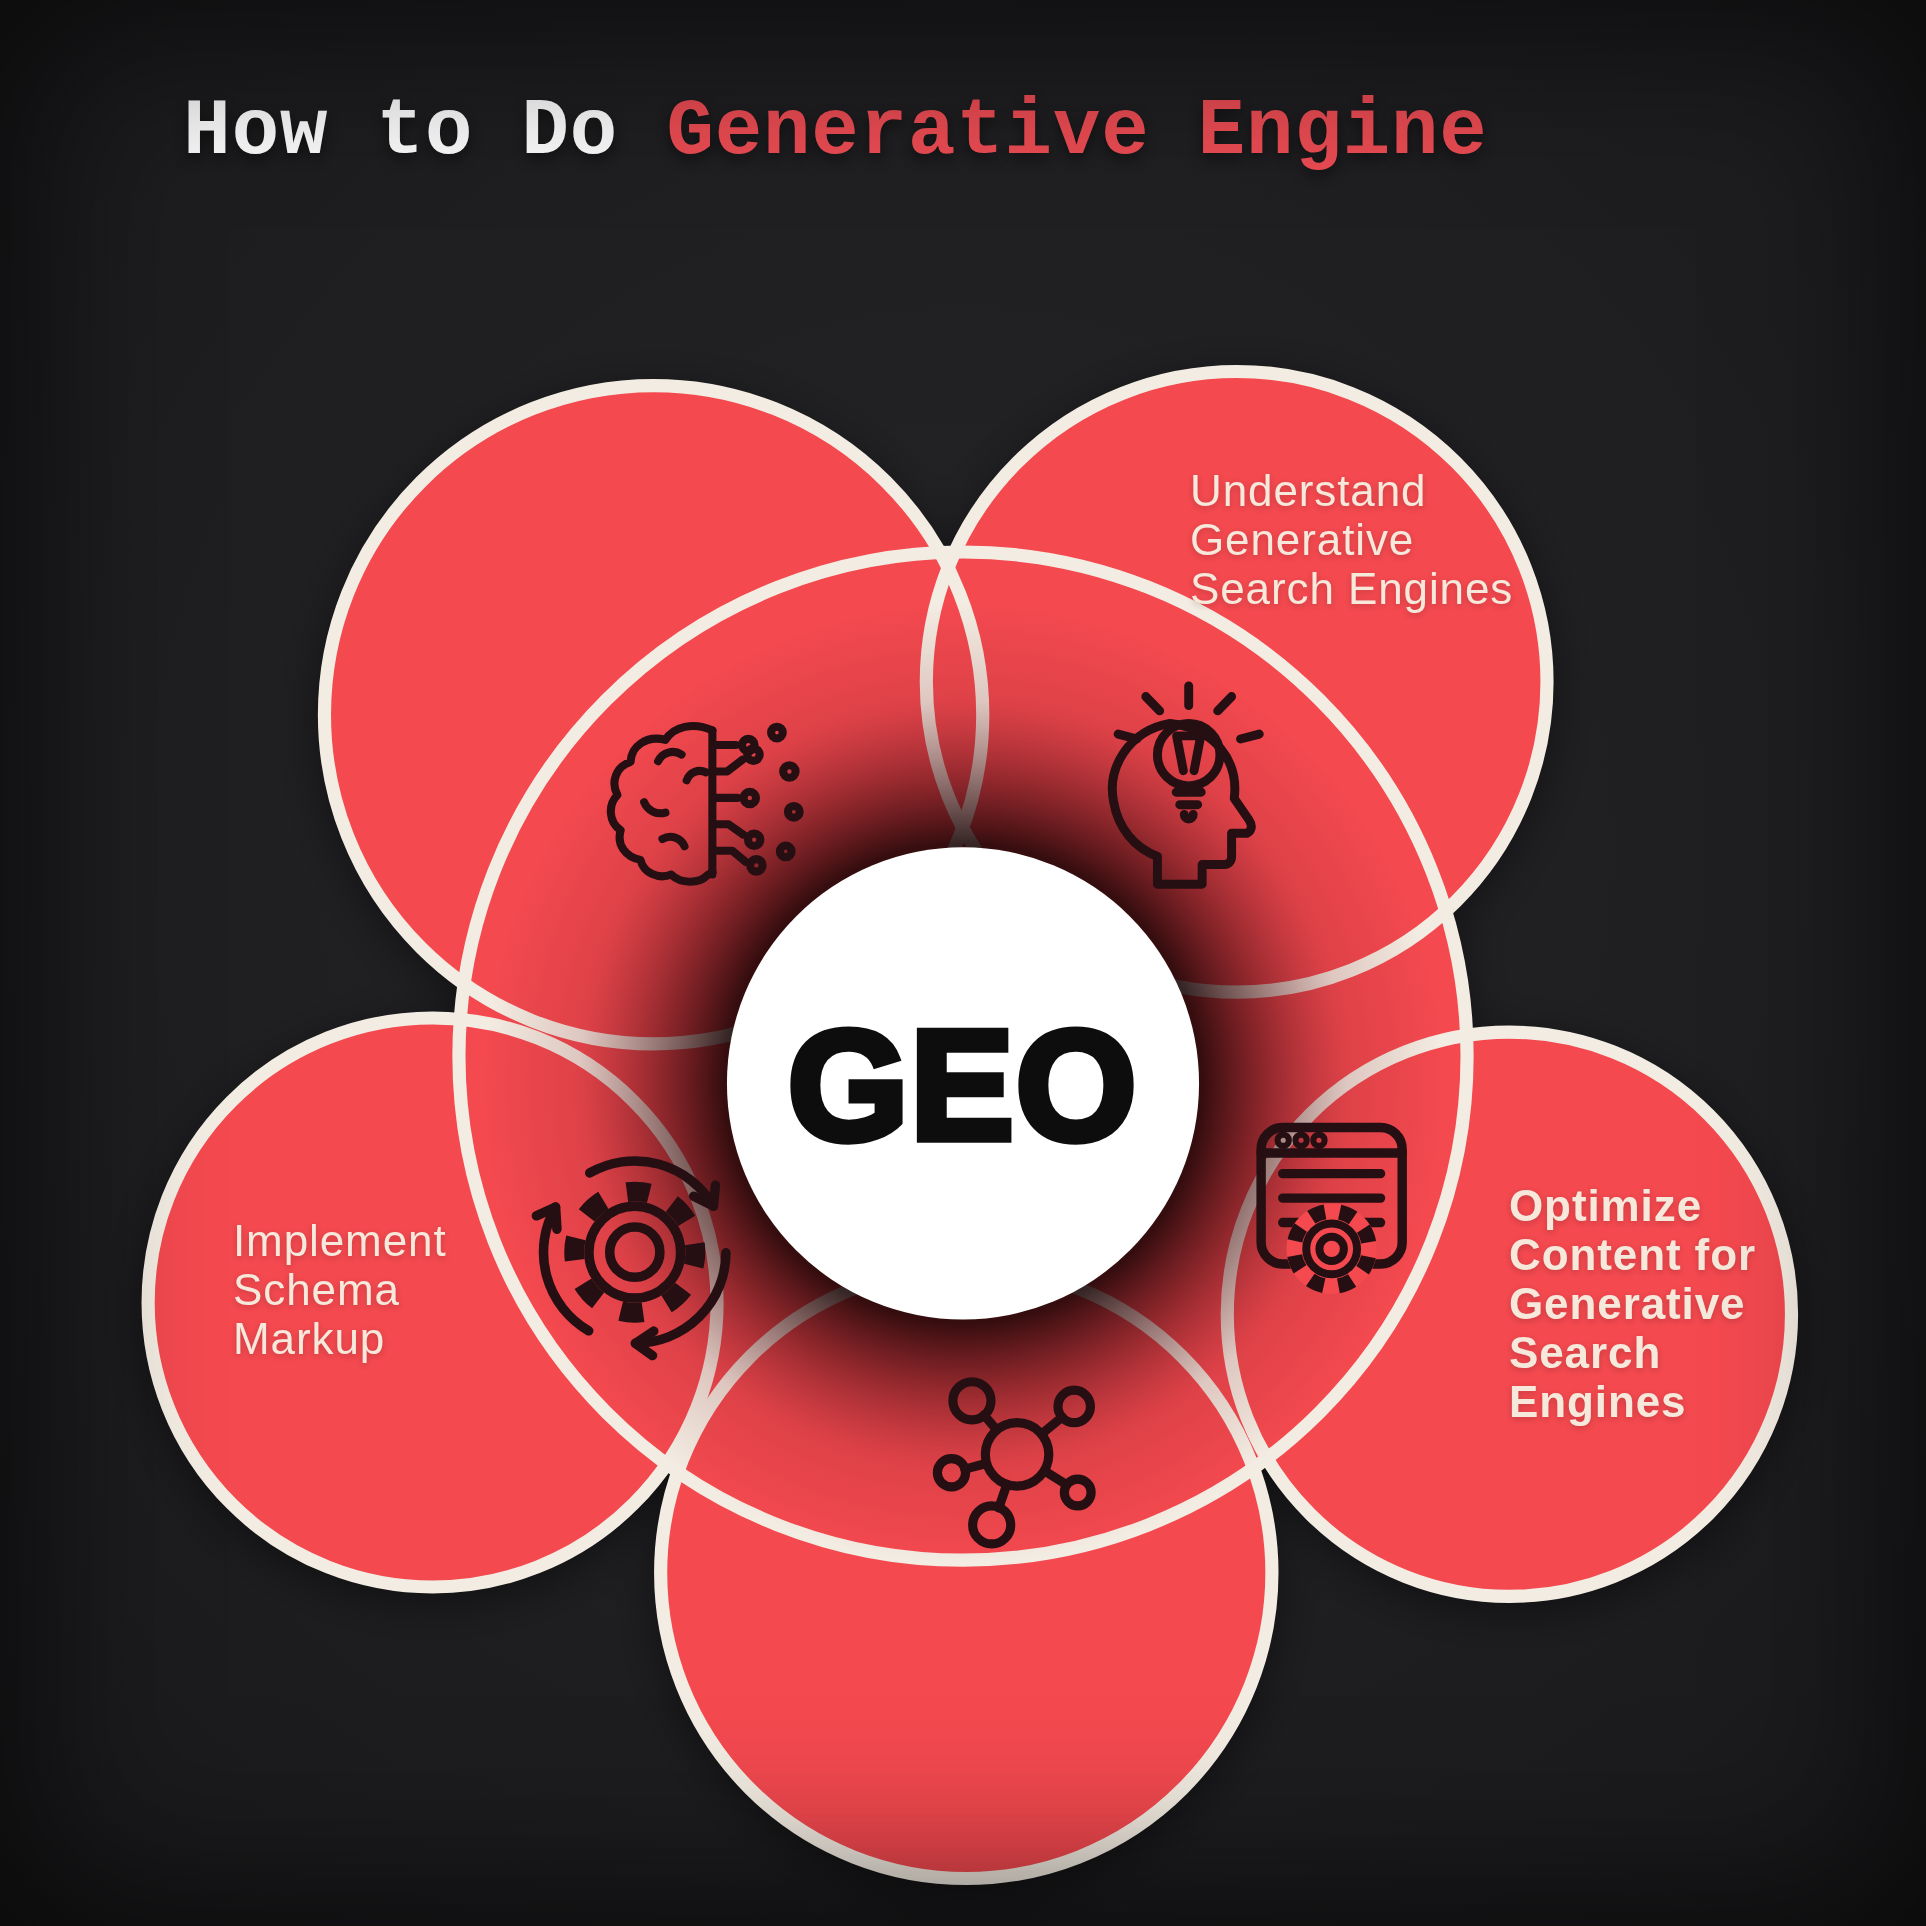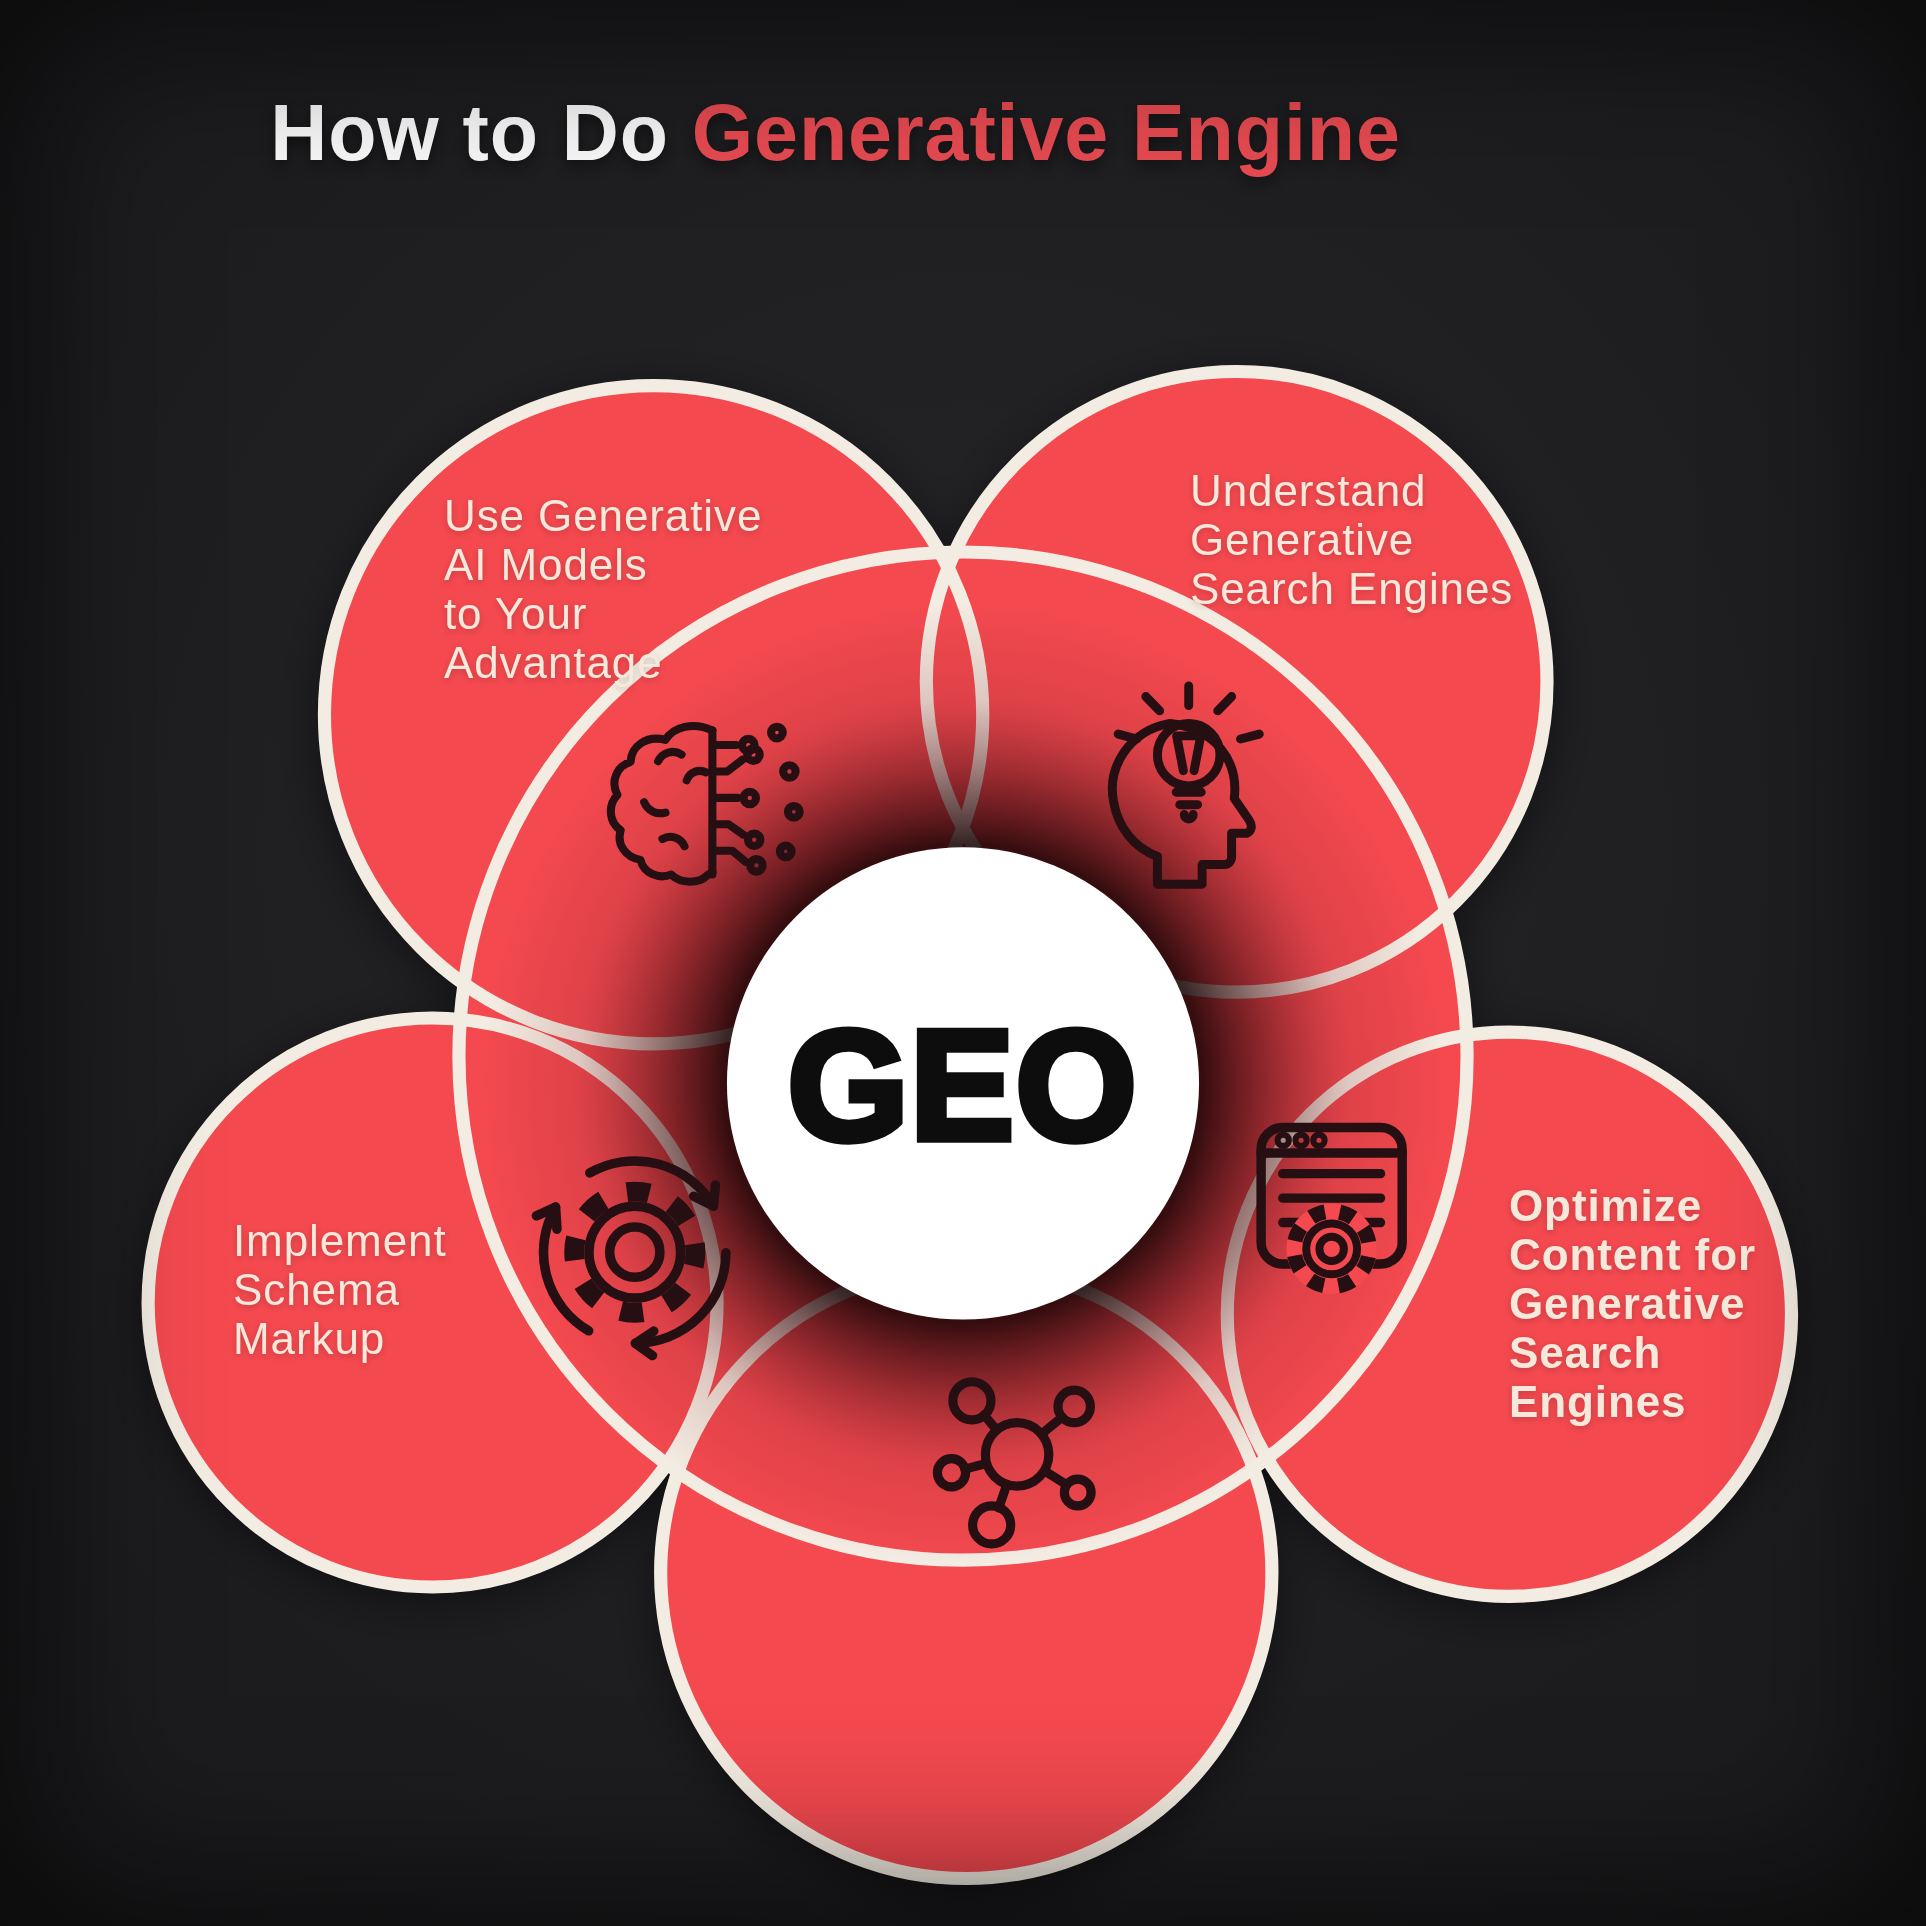--- a/index.html
+++ b/index.html
@@ -10,20 +10,21 @@
     background:radial-gradient(circle at 50% 44%, #242427 0%, #1f1f22 52%, #19191b 100%);
     font-family:"Liberation Sans", sans-serif;
   }
   #venn-svg{position:absolute;left:0;top:0;width:1926px;height:1926px;display:block;}
   .title{
     position:absolute;left:0;top:71px;width:1671px;
     text-align:center;
     font-size:79px;font-weight:bold;letter-spacing:0.9px;
     line-height:123px;
     text-shadow:0 5.6px 13px rgba(0,0,0,0.45);
+    font-family:Liberation Mono, monospace;
   }
   .tw{color:#fafafa;}
   .tr{color:#e94b52;}
   .petal-label{
     position:absolute;
     color:#f6e9dc;
     font-size:44px;line-height:49px;letter-spacing:0.9px;
     white-space:pre-line;
     text-shadow:0 2.4px 6.6px rgba(0,0,0,0.18);
   }
@@ -149,24 +150,20 @@
     </g>
 
     <circle cx="2048" cy="2304" r="502" fill="#ffffff"></circle>
     <text x="2048" y="2423" text-anchor="middle" font-size="330" font-weight="bold" font-family="Liberation Sans, sans-serif" fill="#0d0d0d" stroke="#0d0d0d" stroke-width="16" letter-spacing="4">GEO</text>
   </svg>
 
   <div class="title">
     <div class="title-line"><span class="tw">How to Do </span><span class="tr">Generative Engine</span></div>
   </div>
 
-  <div class="petal-label" style="left:444px;top:491px;">Use Generative
-AI Models
-to Your
-Advantage</div>
   <div class="petal-label" style="left:1190px;top:466px;">Understand
 Generative
 Search Engines</div>
   <div class="petal-label" style="left:233px;top:1216px;">Implement
 Schema
 Markup</div>
   <div class="petal-label" style="left:1509px;top:1181px;font-weight:bold;">Optimize
 Content for
 Generative
 Search

